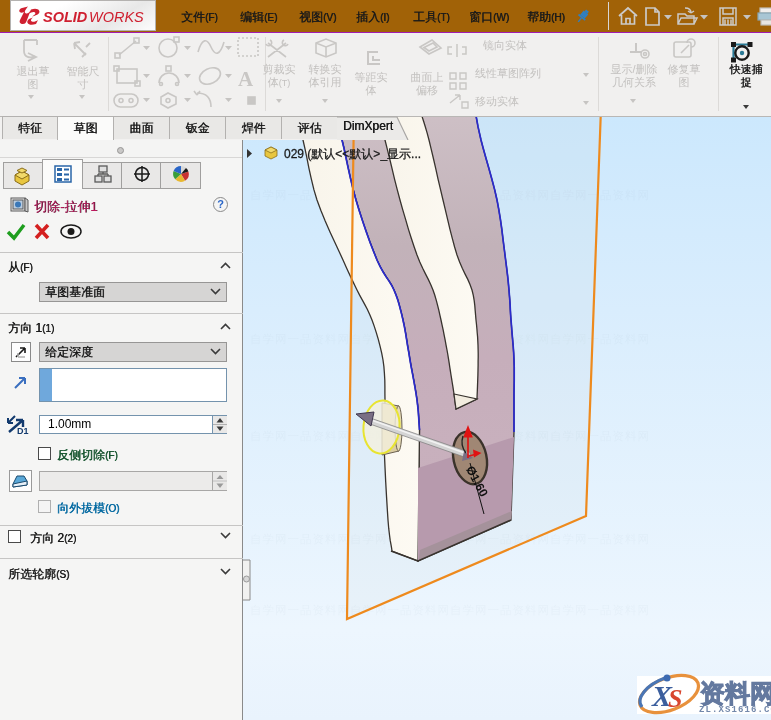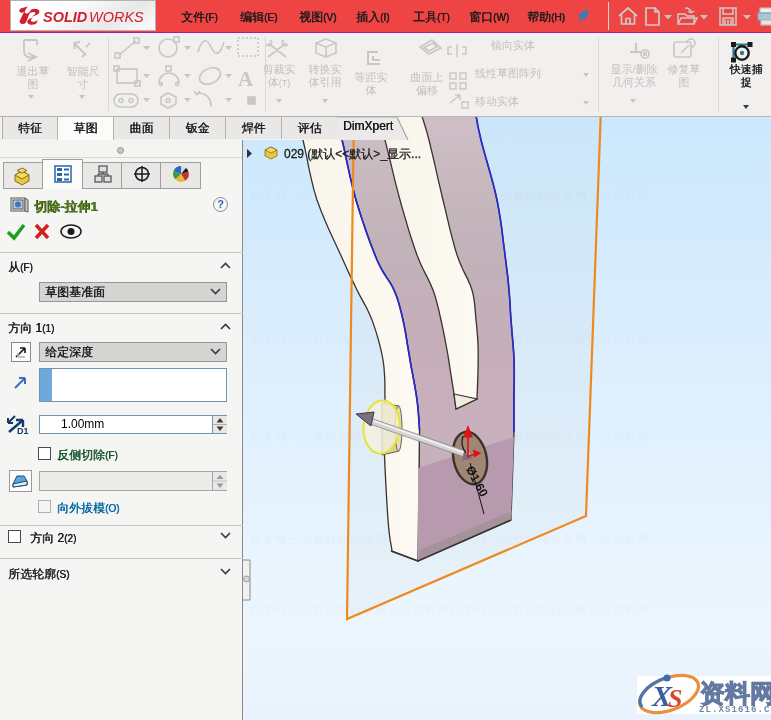--- a/index.html
+++ b/index.html
@@ -1,36 +1,36 @@
 <!DOCTYPE html>
 <html><head><meta charset="utf-8">
 <style>
 html,body{margin:0;padding:0}
 #app{position:relative;width:771px;height:720px;overflow:hidden;background:#f2f1f0;font-family:"Liberation Sans",sans-serif}
 .abs{position:absolute}
 .mitem,.tab,.phead,.clabel,.dd,#tabstrip div{text-shadow:0.4px 0 0 currentColor}
 .tlabel.tdark{text-shadow:0.4px 0 0 #1a1a1a}
-#menubar{left:0;top:0;width:771px;height:32px;background:#ef4444;border-bottom:5px solid #a21caf;z-index:5}
+#menubar{left:0;top:0;width:771px;height:32px;background:#a16207;border-bottom:5px solid #a21caf;z-index:5}
 .mitem{position:absolute;top:9px;font-size:12px;color:#1a1a1a}
 .mitem small{font-size:10px}
 #toolbar{left:0;top:33px;width:771px;height:83px;background:#f1f0ef;z-index:5}
 .tlabel{position:absolute;font-size:11px;line-height:13px;color:#c3c1bf;text-align:center}
 .tdark{color:#1a1a1a}
 .vsep{position:absolute;width:1px;background:#dcdad8;top:4px;height:74px}
 .darr{position:absolute;width:0;height:0;border-left:3.5px solid transparent;border-right:3.5px solid transparent;border-top:4px solid #c6c4c2}
 .darrk{border-top-color:#3a3a3a}
 #tabstrip{left:0;top:116px;width:412px;height:24px;z-index:6}
 .tab{position:absolute;top:0;height:23px;background:#e9e8e6;border:1px solid #b3b1af;border-bottom:none;box-sizing:border-box;font-size:12px;color:#1a1a1a;text-align:center;line-height:22px}
 #panel{left:0;top:140px;width:243px;height:580px;background:#f5f5f4;border-right:1px solid #8a8a8a;box-sizing:border-box;z-index:4}
 .sep{position:absolute;left:0;width:243px;height:1px;background:#c6c5c4}
 .phead{position:absolute;left:8px;font-size:12px;font-weight:normal;color:#1a1a1a}
 .phead small{font-size:10px}
 .chev{position:absolute;left:220px;width:11px;height:7px}
 .dd{position:absolute;left:39px;width:188px;height:20px;background:#d6d5d4;border:1px solid #979695;box-sizing:border-box;font-size:12px;color:#1a1a1a;line-height:18px;padding-left:5px}
-.spin{position:absolute;left:39px;width:188px;height:19px;background:#fff;border:1px solid #7493ad;box-sizing:border-box;font-size:12px;color:#000;line-height:17px;padding-left:21px}
+.spin{position:absolute;left:39px;width:188px;height:19px;background:#fff;border:1px solid #7493ad;box-sizing:border-box;font-size:12px;color:#000;line-height:17px;padding-left:8px}
 .cb{position:absolute;width:13px;height:13px;background:#fff;border:1px solid #4a4a4a;box-sizing:border-box}
 .clabel{position:absolute;font-size:12px;color:#14532d}
 </style></head><body>
 <div id="app">
 
 <svg class="abs" style="left:0;top:0;z-index:0" width="771" height="720" viewBox="0 0 771 720">
  <defs>
   <linearGradient id="bgg" x1="0" y1="0" x2="0" y2="1">
    <stop offset="0" stop-color="#cce8fd"></stop>
           <stop offset="0.32" stop-color="#d9edfd"></stop>
@@ -181,21 +181,21 @@
  <div class="darr" style="left:28px;top:62px"></div>
  <div class="darr" style="left:79px;top:62px"></div>
  <div class="vsep" style="left:108px"></div>
  <div class="vsep" style="left:265px"></div>
  <div class="tlabel" style="left:256px;top:30px;width:46px">剪裁实<br>体<small>(T)</small></div>
  <div class="darr" style="left:276px;top:66px"></div>
  <div class="tlabel" style="left:302px;top:30px;width:46px">转换实<br>体引用</div>
  <div class="darr" style="left:322px;top:66px"></div>
  <div class="tlabel" style="left:348px;top:38px;width:46px">等距实<br>体</div>
  <div class="tlabel" style="left:404px;top:38px;width:46px">曲面上<br>偏移</div>
- <div class="tlabel" style="left:475px;top:6px;width:60px;text-align:right">镜向实体</div>
+ <div class="tlabel" style="left:475px;top:6px;width:60px;text-align:center">镜向实体</div>
  <div class="tlabel" style="left:475px;top:34px;width:72px;text-align:left">线性草图阵列</div>
  <div class="tlabel" style="left:475px;top:62px;width:60px;text-align:left">移动实体</div>
  <div class="darr" style="left:583px;top:40px"></div>
  <div class="darr" style="left:583px;top:68px"></div>
  <div class="vsep" style="left:598px"></div>
  <div class="tlabel" style="left:604px;top:30px;width:60px">显示/删除<br>几何关系</div>
  <div class="darr" style="left:630px;top:66px"></div>
  <div class="tlabel" style="left:662px;top:30px;width:44px">修复草<br>图</div>
  <div class="vsep" style="left:718px"></div>
  <div class="tlabel tdark" style="left:722px;top:30px;width:48px">快速捕<br>捉</div>
@@ -340,21 +340,21 @@
           </g>
   </svg>
  </div>
 
  <svg class="abs" style="left:10px;top:56px" width="20" height="18" viewBox="0 0 20 18">
   <rect x="1" y="2" width="14" height="13" fill="#e8e8e8" stroke="#5a5a5a"></rect>
         <rect x="3" y="4" width="10" height="9" fill="#b8cce0" stroke="#5a5a5a"></rect>
         <circle cx="8" cy="8.5" r="3" fill="#3a78b8"></circle>
         <path d="M15,2 L18,4 L18,16 L15,15 Z" fill="#c8c8c8" stroke="#5a5a5a"></path>
  </svg>
- <div class="abs" style="left:34px;top:58px;font-size:13px;font-weight:bold;color:#4d7c0f;text-shadow:0.4px 0 0 #1a1a1a">切除-拉伸1</div>
+ <div class="abs" style="left:34px;top:58px;font-size:13px;font-weight:normal;color:#be185d;text-shadow:0.4px 0 0 #1a1a1a">切除-拉伸1</div>
  <div class="abs" style="left:213px;top:57px;width:13px;height:13px;border:1.5px solid #8a8a8a;border-radius:50%;color:#2a66c8;font-size:11px;font-weight:bold;text-align:center;line-height:13px">?</div>
 
  <svg class="abs" style="left:6px;top:82px" width="90" height="20" viewBox="0 0 90 20">
   <path d="M2,10 L8,16 L18,3" fill="none" stroke="#1e9e1e" stroke-width="3.5"></path>
   <path d="M30,3 L42,16 M42,3 L30,16" stroke="#d42020" stroke-width="3.5"></path>
   <ellipse cx="65" cy="9.5" rx="10" ry="6.5" fill="none" stroke="#1a1a1a" stroke-width="1.5"></ellipse>
   <circle cx="65" cy="9.5" r="3.5" fill="#1a1a1a"></circle>
  </svg>
  <div class="sep" style="top:112px"></div>
 

